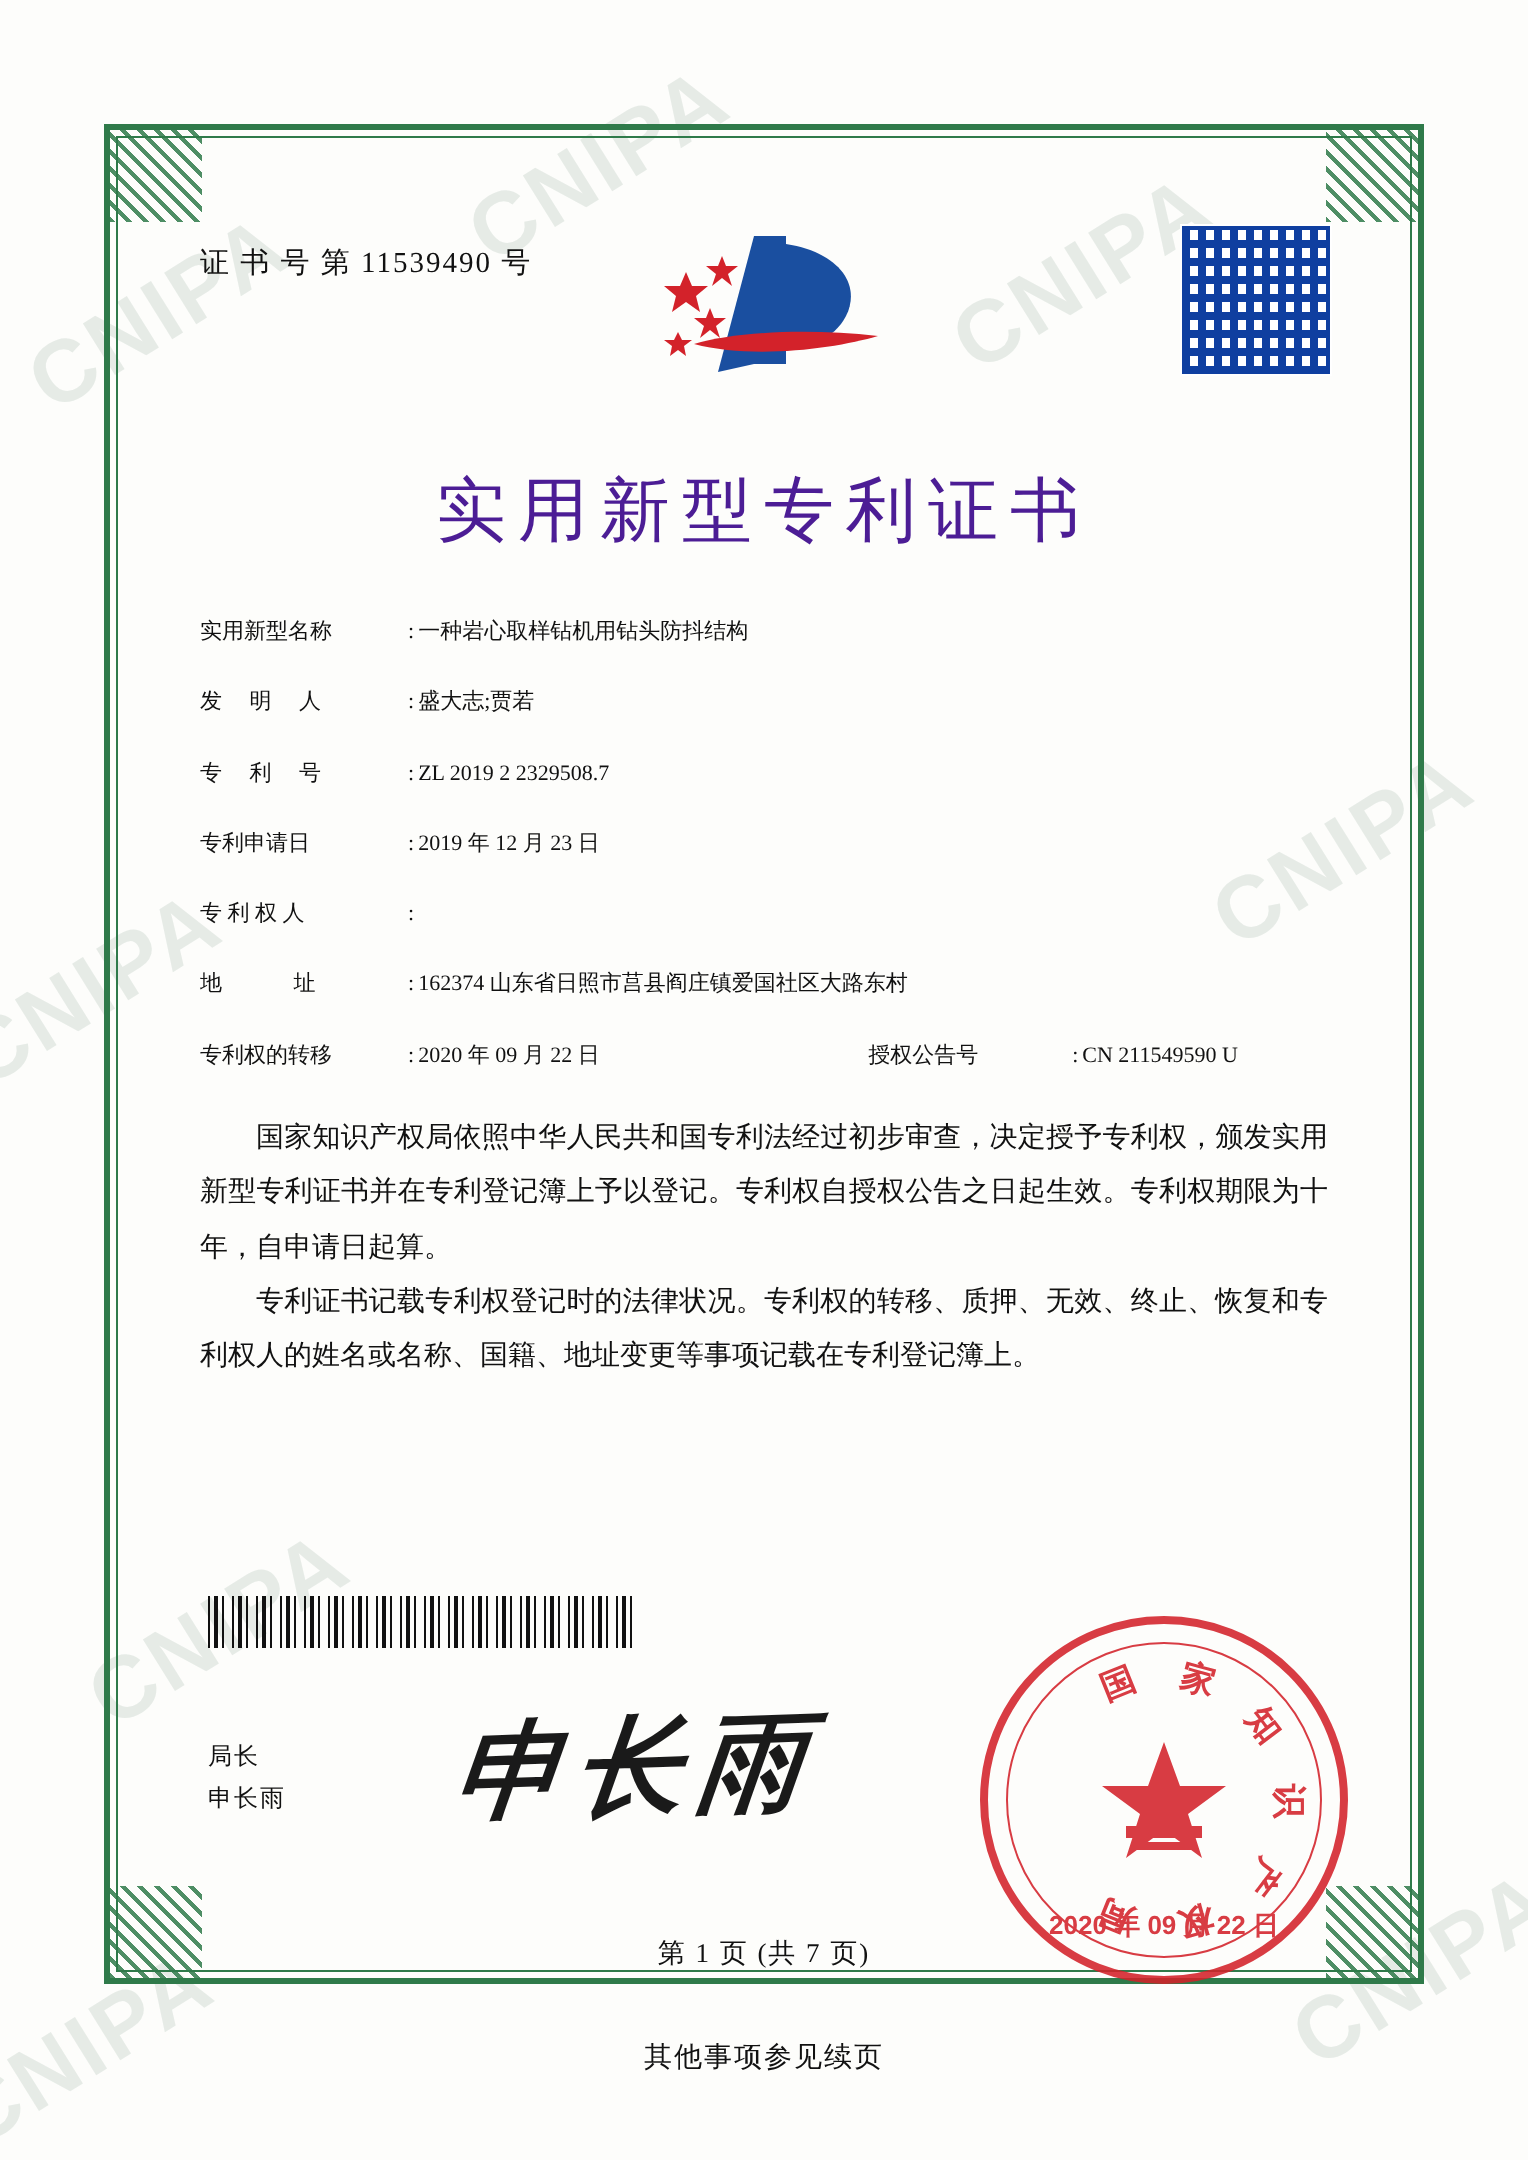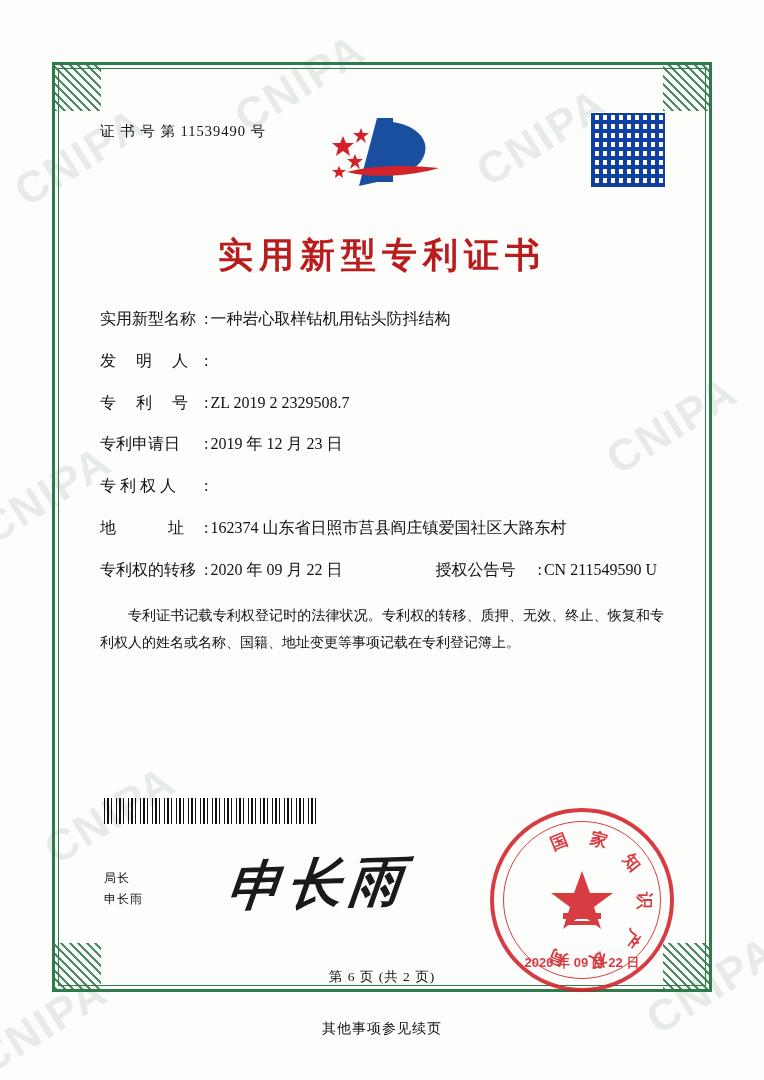--- a/index.html
+++ b/index.html
@@ -109,32 +109,32 @@
     background-image:
       repeating-linear-gradient(90deg, #0f3fa0 0 4px, transparent 4px 8px),
       repeating-linear-gradient(0deg, #0f3fa0 0 4px, transparent 4px 9px);
     border: 1px solid #fff;
   }
 
   
   .cert-title {
     text-align: center;
     font-family: "Liberation Sans", sans-serif;
-    font-weight: 700;
+    font-weight: 400;
     font-size: 35px;
     letter-spacing: 6px;
     margin: 10px 0 30px 0;
-    color: #b91c1c;
+    color: #4c1d95;
   }
 
   
   .field {
     display: flex;
     align-items: baseline;
-    font-size: 16px;
+    font-size: 11px;
     margin: 0 0 21px 2px;
     line-height: 1.3;
   }
   .f-label {
     width: 104px;
     flex: 0 0 104px;
     letter-spacing: 0;
     display: flex;
     justify-content: space-between;
   }
@@ -313,20 +313,21 @@
 
     <div id="fields-block">
         <div class="field">
           <div class="f-label">实用新型名称</div>
           <div class="f-colon">:</div>
           <div class="f-value">一种岩心取样钻机用钻头防抖结构</div>
         </div>
         <div class="field">
           <div class="f-label">发　 明　 人</div>
           <div class="f-colon">:</div>
+          <div class="f-value">盛大志;贾若</div>
         </div>
         <div class="field">
           <div class="f-label">专　 利　 号</div>
           <div class="f-colon">:</div>
           <div class="f-value">ZL 2019 2 2329508.7</div>
         </div>
         <div class="field">
           <div class="f-label">专利申请日</div>
           <div class="f-colon">:</div>
           <div class="f-value">2019 年 12 月 23 日</div>
@@ -345,20 +346,21 @@
     <div class="field two-col">
       <div class="f-label">专利权的转移</div>
       <div class="f-colon">:</div>
       <div class="f-value">2020 年 09 月 22 日</div>
       <div class="f-label2">授权公告号</div>
       <div class="f-colon">:</div>
       <div class="f-value">CN 211549590 U</div>
     </div>
 
     <div class="body-block">
+      <p class="para">国家知识产权局依照中华人民共和国专利法经过初步审查，决定授予专利权，颁发实用新型专利证书并在专利登记簿上予以登记。专利权自授权公告之日起生效。专利权期限为十年，自申请日起算。</p>
       <p class="para">专利证书记载专利权登记时的法律状况。专利权的转移、质押、无效、终止、恢复和专利权人的姓名或名称、国籍、地址变更等事项记载在专利登记簿上。</p>
     </div>
 
     <div class="barcode"></div>
 
     <div class="sig-block">
       <div>局长</div>
       <div>申长雨</div>
     </div>
     <div class="sig-script">申长雨</div>
@@ -375,17 +377,17 @@
           <span class="seal-char" style="transform: rotate(112deg) translate(66px) rotate(90deg) translate(-8px, -8px);">局</span>
         </div>
       <svg class="seal-star" viewBox="0 0 74 74">
         <polygon points="37,8 45,30 68,30 49,44 56,66 37,52 18,66 25,44 6,30 29,30" fill="#d3222a"></polygon>
         <rect x="18" y="50" width="38" height="6" fill="#d3222a"></rect>
         <rect x="22" y="58" width="30" height="4" fill="#d3222a"></rect>
       </svg>
       <div class="seal-date">2020 年 09 月 22 日</div>
     </div>
 
-    <div class="page-no">第 6 页 (共 2 页)</div>
+    <div class="page-no">第 1 页 (共 7 页)</div>
   </div>
 </div>
 
 <div class="footer-note">其他事项参见续页</div>
 
 </body></html>

